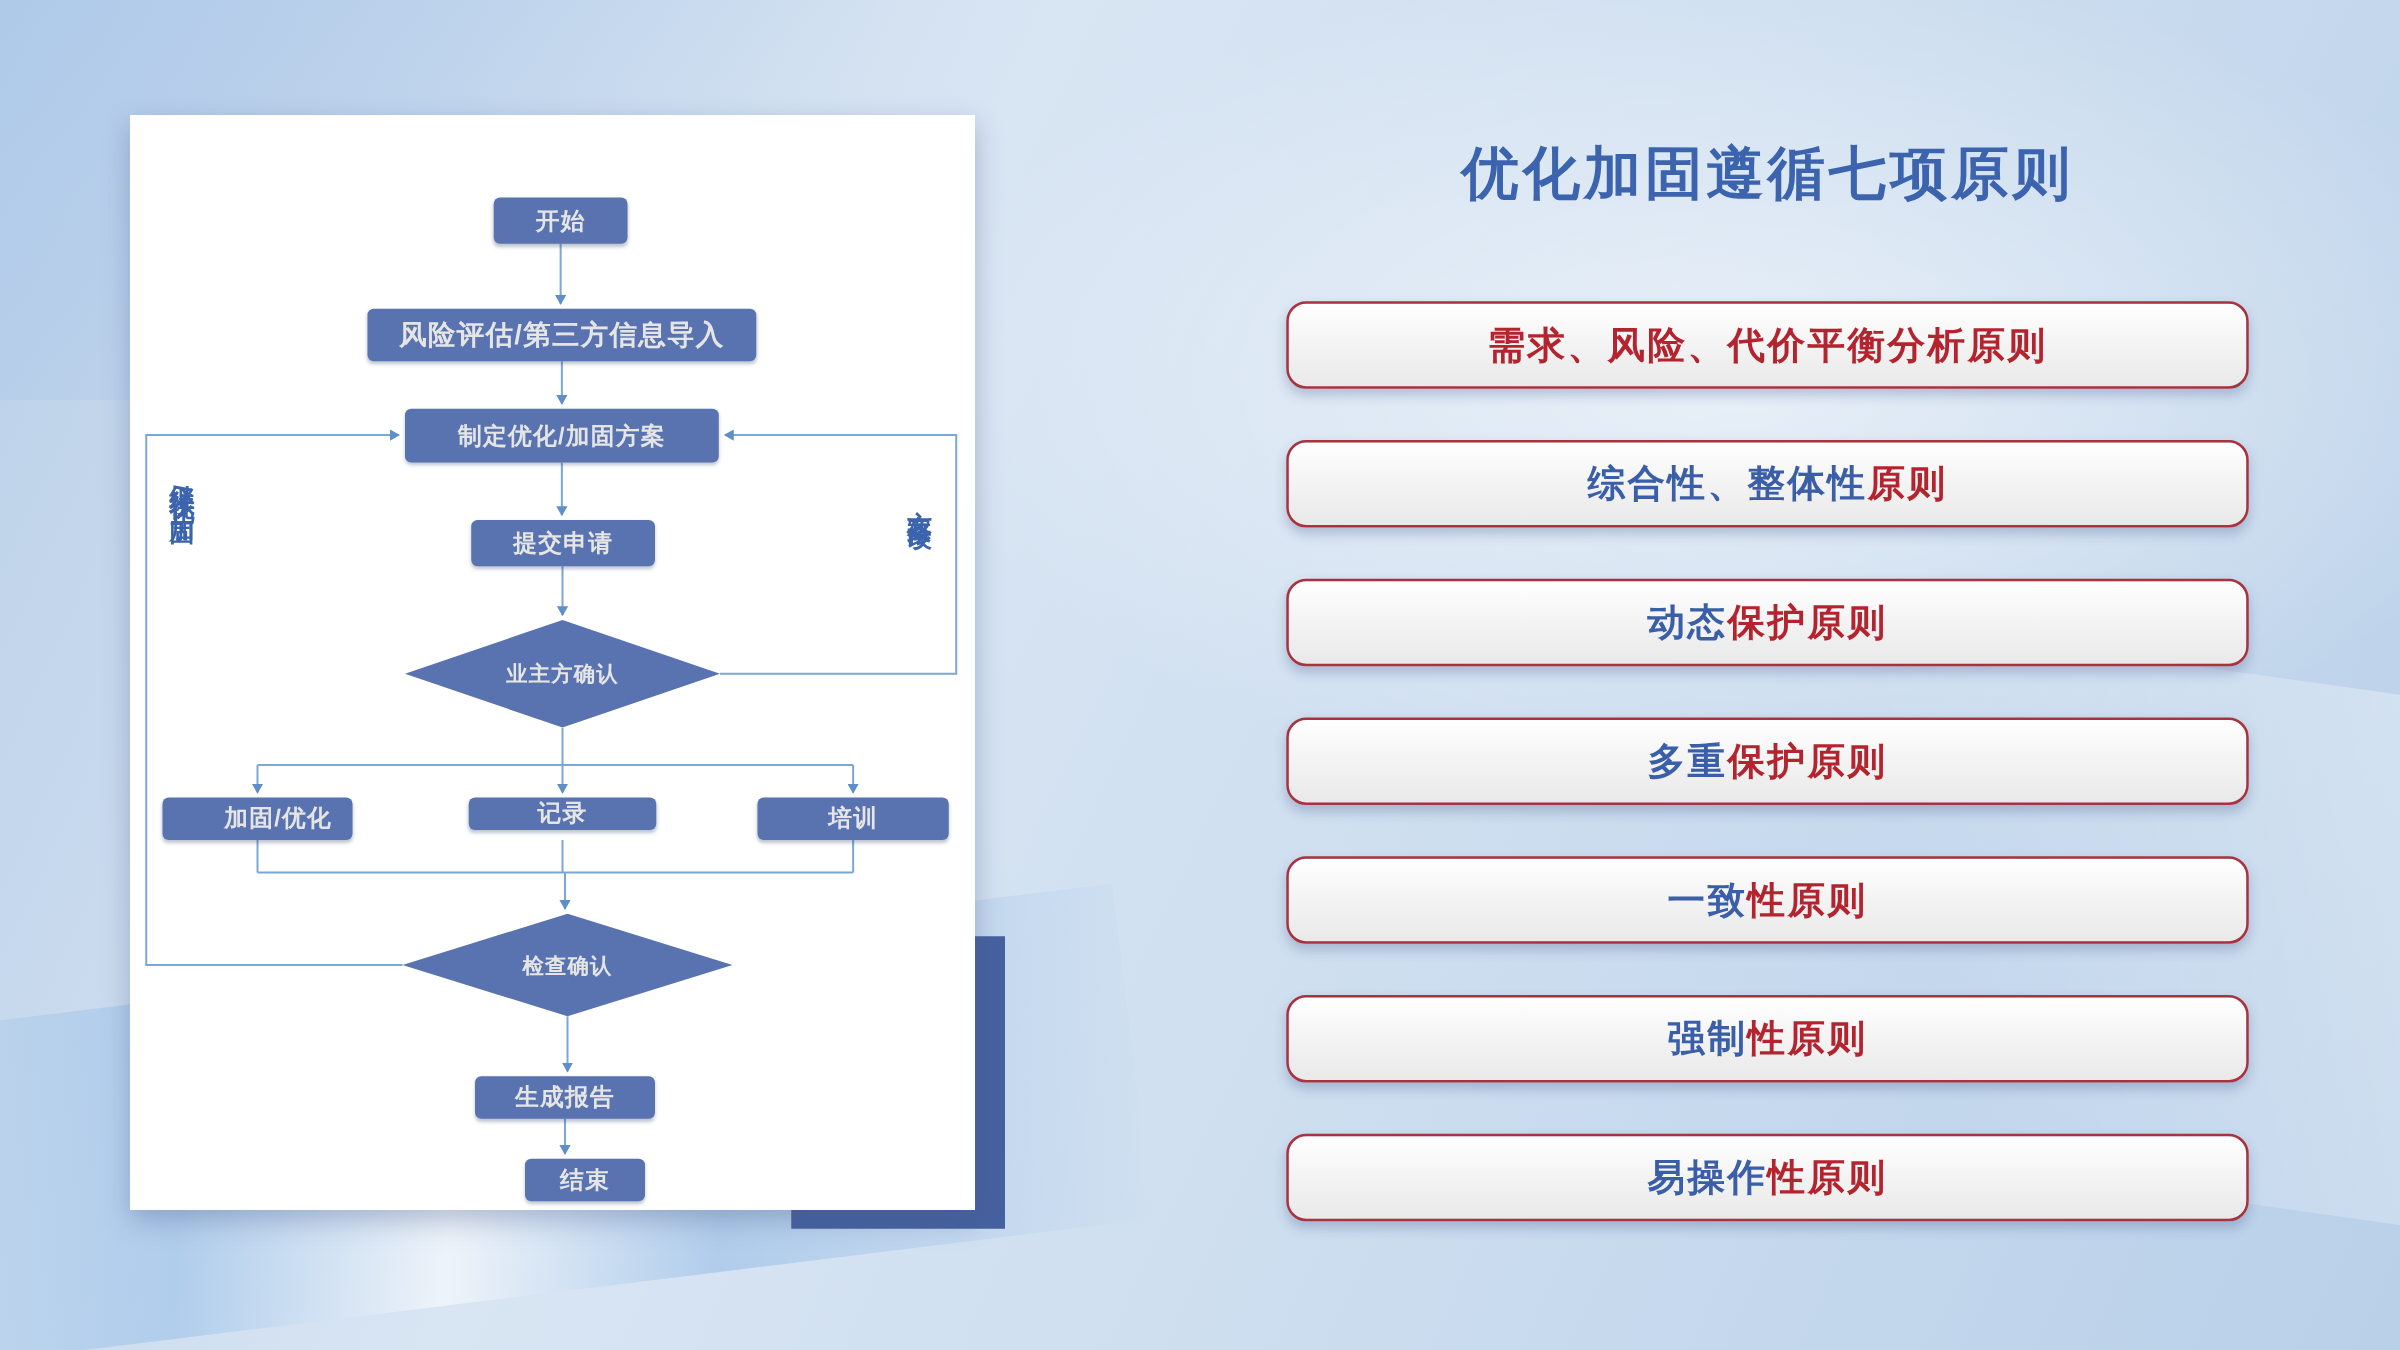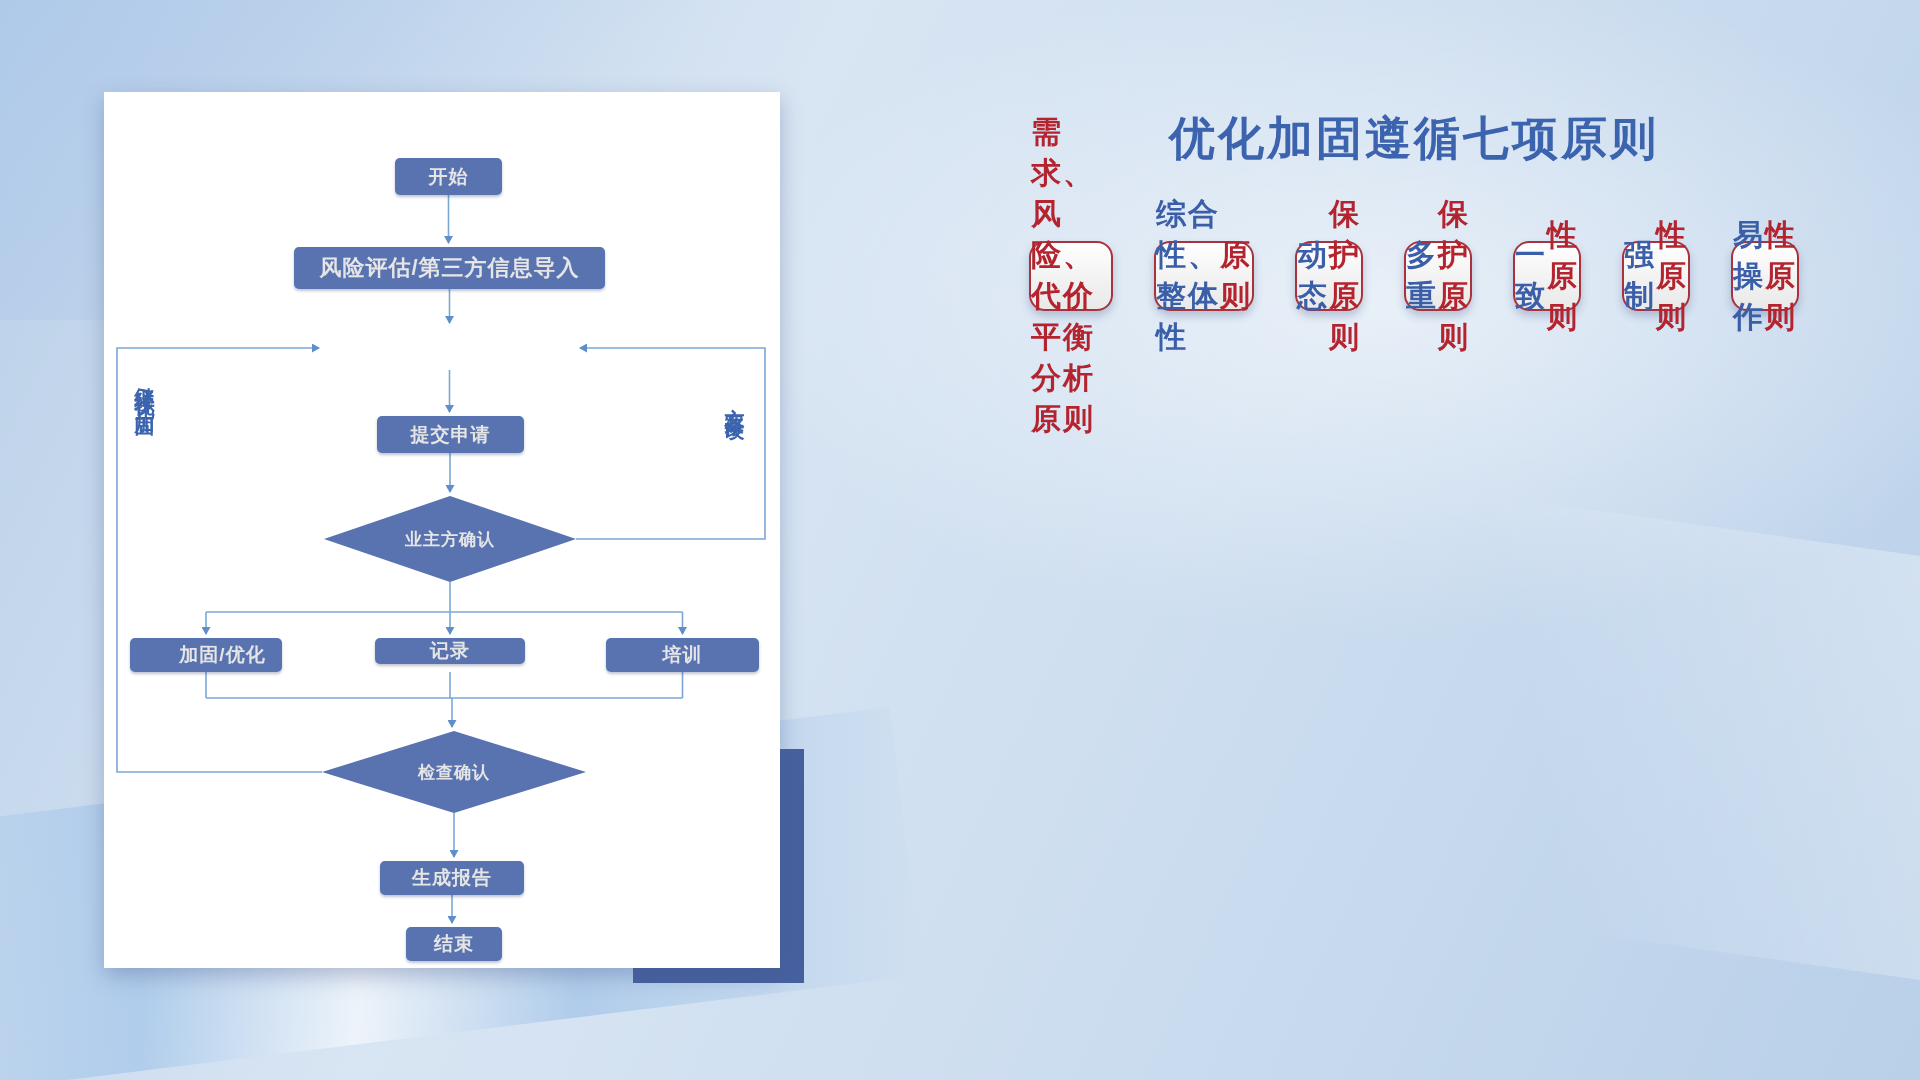--- a/index.html
+++ b/index.html
@@ -56,21 +56,21 @@
   }
 
   
   .right-col { position:absolute; left:1029px; top:0; width:770px; height:1080px; z-index:2; }
   .slide-title {
     position:absolute; top:108px; left:0; right:0; text-align:center;
     font-size:46px; font-weight:bold; color:#3c64ae; letter-spacing:3px;
   }
   .principles {
     position:absolute; top:241px; left:0; right:0;
-    display:flex; flex-direction:row; gap:41px;
+    display:flex; flex-direction:column; gap:41px;
   }
   .principle-card {
     height:70px; border-radius:16px;
     border:2px solid #a8323e;
     background:linear-gradient(180deg,#ffffff 0%,#f2f2f3 55%,#e9e9ea 100%);
     box-shadow:0 5px 9px rgba(70,90,140,.3);
     display:flex; align-items:center; justify-content:center;
     font-size:30px; font-weight:600; letter-spacing:2px;
   }
 </style>
@@ -111,28 +111,29 @@
       <path d="M348 606 V635" marker-end="url(#arr)"></path>
 
       <path d="M218 680 H13 V256 H215" marker-end="url(#arr)"></path>
       <path d="M350 721 V765" marker-end="url(#arr)"></path>
       <path d="M348 803 V831" marker-end="url(#arr)"></path>
     </g>
   </svg>
 
   <div class="fc-node" style="left:291px;top:66px;width:107px;height:37px;">开始</div>
   <div class="fc-node" style="left:190px;top:155px;width:311px;height:42px;font-size:22px;">风险评估/第三方信息导入</div>
+  <div class="fc-node" style="left:220px;top:235px;width:251px;height:43px;">制定优化/加固方案</div>
   <div class="fc-node" style="left:273px;top:324px;width:147px;height:37px;text-align:right;">提交申请</div>
   <div class="fc-node fc-diamond" style="left:220px;top:404px;width:252px;height:86px;">业主方确认</div>
   <div class="fc-node" style="left:26px;top:546px;width:152px;height:34px;padding-left:33px;">加固/优化</div>
   <div class="fc-node" style="left:271px;top:546px;width:150px;height:26px;">记录</div>
   <div class="fc-node" style="left:502px;top:546px;width:153px;height:34px;">培训</div>
   <div class="fc-node fc-diamond" style="left:218px;top:639px;width:264px;height:82px;">检查确认</div>
   <div class="fc-node" style="left:276px;top:769px;width:144px;height:34px;">生成报告</div>
-  <div class="fc-node" style="left:302px;top:835px;width:96px;height:34px;">结束</div>
+  <div class="fc-node" style="left:316px;top:835px;width:96px;height:34px;">结束</div>
 
   <div class="loop-label" style="left:28px;top:280px;">继续优化/加固</div>
   <div class="loop-label" style="left:618px;top:300px;">方案修改</div>
 </div>
 
 <div class="right-col">
   <div class="slide-title">优化加固遵循七项原则</div>
   <div class="principles">
       <div class="principle-card">
         <span style="color: rgb(179, 36, 47);">需求、风险、代价平衡分析原则</span>

